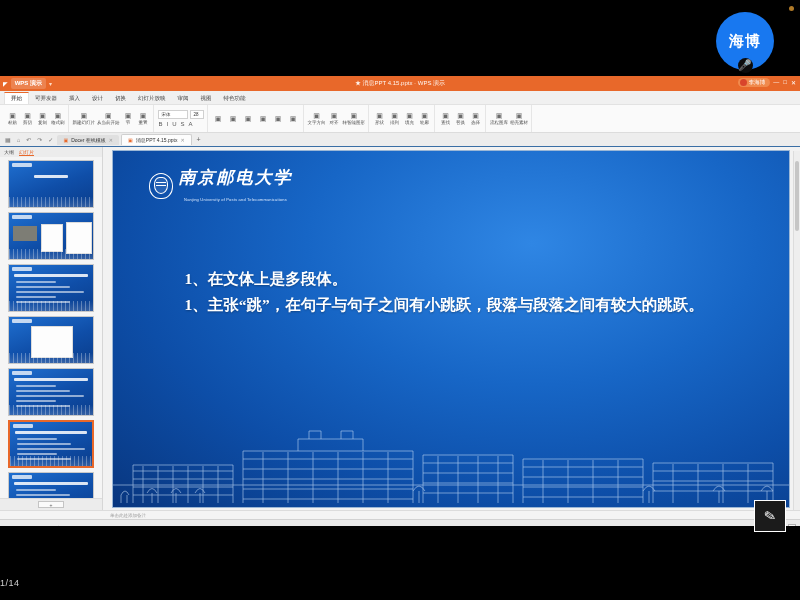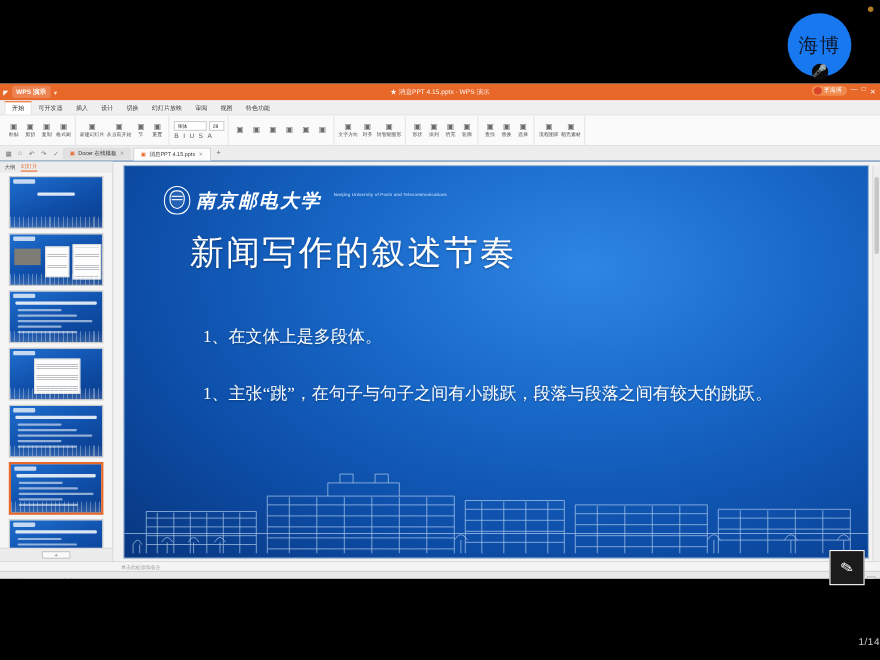--- a/index.html
+++ b/index.html
@@ -13,21 +13,21 @@
   .stage { position: relative; width: 800px; height: 600px; background: #000; }
 
   
   .cam-bubble {
     position: absolute; left: 716px; top: 12px;
     width: 58px; height: 58px; border-radius: 50%;
     background: #1878f0;
     display: flex; align-items: center; justify-content: center;
   }
   .cam-name {
-    color: #0f172a; font-size: 18px; font-weight: 400;
+    color: #ffffff; font-size: 15px; font-weight: 700;
     letter-spacing: 1px;
   }
   .mic-dot {
     position: absolute; left: 738px; top: 58px;
     width: 15px; height: 15px; border-radius: 50%;
     background: #0c0c0c;
     display: flex; align-items: center; justify-content: center;
   }
   .mic-glyph { color: #37d35a; font-size: 11px; line-height: 1; }
   .corner-dot {
@@ -176,42 +176,42 @@
   .crest .ring {
     position: absolute; inset: 0; border: 1.4px solid #ffffff; border-radius: 50% 50% 46% 46%;
   }
   .crest .inner {
     position: absolute; left: 5px; top: 4px; width: 14px; height: 17px;
     border: 1px solid #ffffff; border-radius: 40% 40% 50% 50%;
     background: rgba(255,255,255,0.10);
   }
   .crest .bar { position: absolute; left: 7px; top: 9px; width: 10px; height: 1.3px; background: #fff; }
   .crest .bar2 { position: absolute; left: 7px; top: 12px; width: 10px; height: 1.3px; background: #fff; }
-  .logo-text { display: flex; flex-direction: row; gap: 11px; text-align: center; }
+  .logo-text { display: flex; flex-direction: column; gap: 11px; text-align: center; }
   .logo-cn {
     font-family: "Liberation Serif", serif;
     font-size: 17px; font-weight: 700; font-style: italic;
     color: #ffffff; letter-spacing: 2px; line-height: 1;
   }
   .logo-en { font-size: 4px; color: #d9e9ff; letter-spacing: .2px; }
 
   .slide-title {
     position: absolute; left: 60px; top: 58px;
     font-family: "Liberation Serif", serif;
     font-size: 31px; color: #ffffff; letter-spacing: 2px;
     text-shadow: 0 1px 2px rgba(0,0,0,.35);
   }
   .slide-body {
     position: absolute; left: 72px; top: 116px; right: 42px;
     font-family: "Liberation Serif", serif;
     color: #ffffff; font-size: 15.5px; line-height: 1.55;
     text-shadow: 0 1px 2px rgba(0,0,0,.3);
   }
   .slide-body p { margin-bottom: 2px; }
-  .bd-strong { font-weight: 400; margin-top: 28px; }
+  .bd-strong { font-weight: 700; }
 
   
   .campus { position: absolute; left: 0; right: 0; bottom: 0; height: 82px; opacity: .85; }
 
   
   .vscroll { position: absolute; right: 0; top: 4px; bottom: 0; width: 7px; background: #eeeeee;
              border-left: 1px solid #dcdcdc; }
   .vscroll .thumbbar { position: absolute; left: 1px; right: 1px; top: 10px; height: 70px;
                        background: #c6c6c6; border-radius: 3px; }
 
@@ -236,22 +236,22 @@
   
   .share-float {
     position: absolute; right: 14px; bottom: 68px;
     width: 32px; height: 32px; background: #1b1b1b;
     border: 1px solid #ffffff; display: flex; align-items: center; justify-content: center;
   }
   .share-float .pen { color: #fff; font-size: 14px; transform: rotate(-12deg); }
 
   
   .page-ind {
-    position: absolute; left: 0; right: 0; bottom: 12px; text-align: right;
-    color: #cfcfcf; font-size: 9px; letter-spacing: .5px; margin-left: 29px;
+    position: absolute; left: 0; right: 0; bottom: 12px; text-align: left;
+    color: #cfcfcf; font-size: 9px; letter-spacing: .5px;
   }
 </style>
 </head>
 <body>
 
 <div class="stage">
 
   <div class="cam-bubble">
     <span class="cam-name">海博</span>
   </div>
@@ -519,21 +519,20 @@
                 <div class="inner"></div>
               <div class="bar"></div>
                 <div class="bar2"></div>
             </div>
             <div class="logo-text">
               <div class="logo-cn">南京邮电大学</div>
               <div class="logo-en">Nanjing University of Posts and Telecommunications</div>
             </div>
           </div>
 
-          <div class="slide-title">新闻写作的叙述节奏</div>
 
           <div class="slide-body" id="slideBody">
               <p class="bd-strong">1、在文体上是多段体。</p>
               <p class="bd-strong">1、主张“跳”，在句子与句子之间有小跳跃，段落与段落之间有较大的跳跃。</p>
             </div>
 
           <svg class="campus" viewBox="0 0 676 82" preserveAspectRatio="none">
             <g stroke="#cfe2fb" stroke-width="0.7" fill="none" opacity="0.9">
               <path d="M0 60 H676"></path>
               <path d="M20 78 V40 H120 V78"></path>

